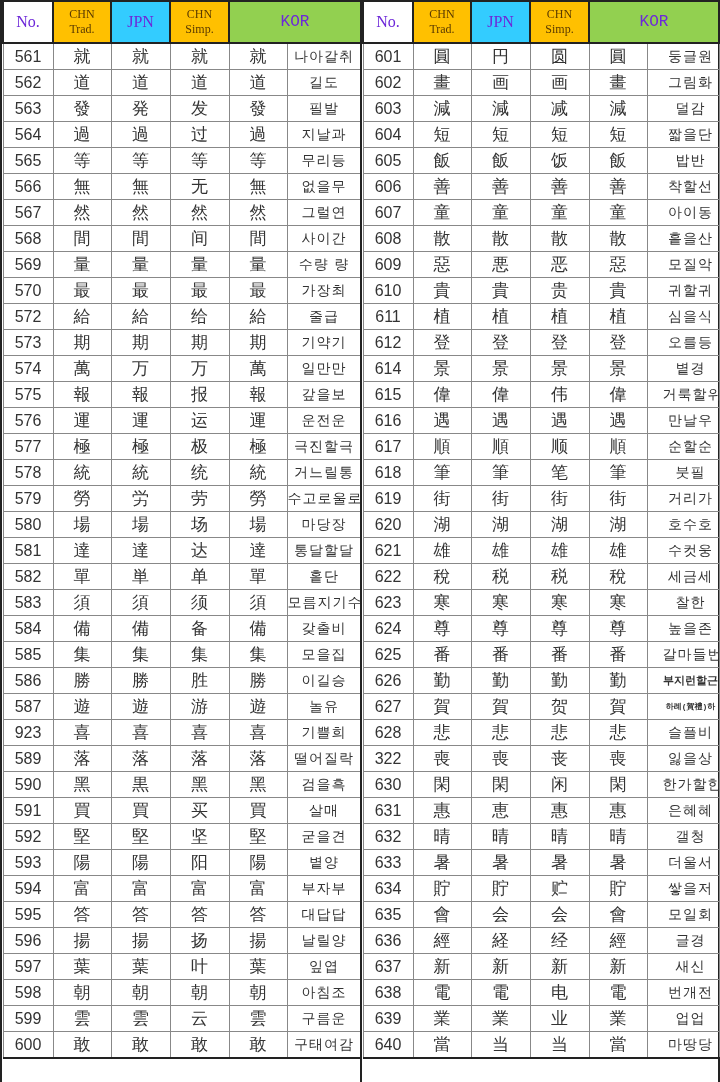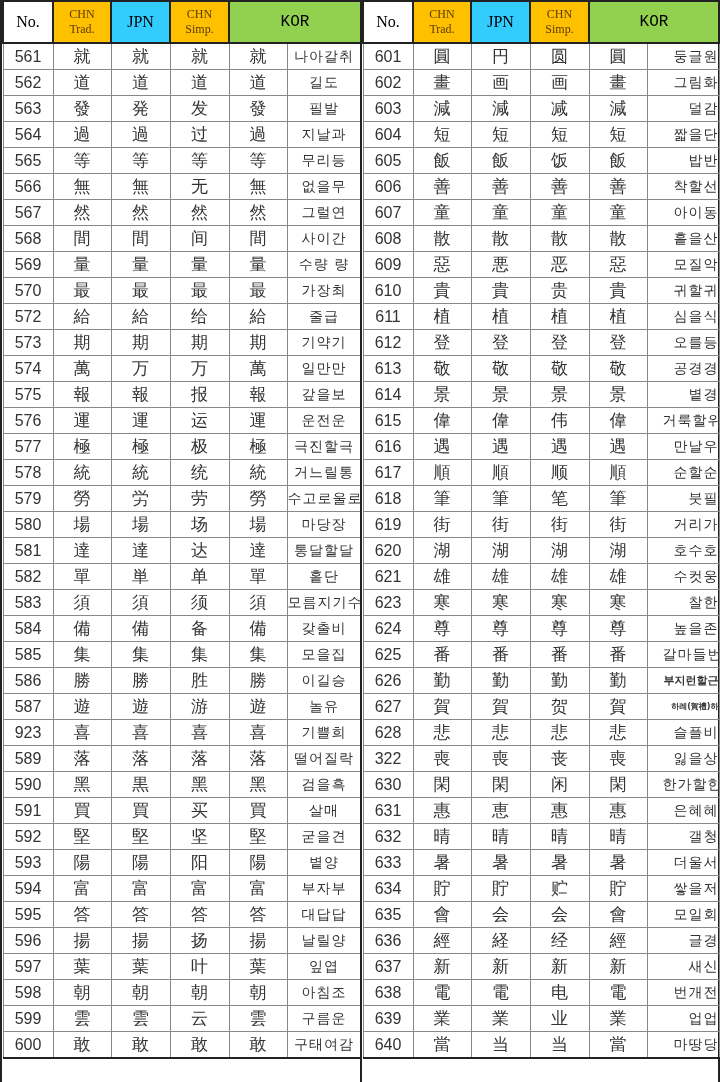--- a/index.html
+++ b/index.html
@@ -2,30 +2,30 @@
 <html><head>
 <meta charset="utf-8">
 <style>
   html, body { margin:0; padding:0; background:#ffffff; }
   body { width:720px; height:1082px; overflow:hidden; font-family:"DejaVu Serif","Liberation Serif",serif; }
   .sheet { position:relative; width:720px; height:1082px; display:flex; }
   .half { width:360px; height:1082px; border-left:2px solid #222; box-sizing:border-box; }
   .half.right { border-left:2px solid #222; border-right:2px solid #222; }
   table { border-collapse:collapse; width:100%; table-layout:fixed; }
   th, td { border:1px solid #888; text-align:center; padding:0; overflow:hidden; white-space:nowrap; }
-  thead th { height:40px; border:2px solid #222; font-weight:normal; color:#000000; }
+  thead th { height:40px; border:2px solid #222; font-weight:normal; color:#6d28d9; }
   th.no { background:#fff; font-size:16px; font-family:"Liberation Serif",serif; }
   th.trad, th.simp { background:#ffc000; color:#5a3a00; font-size:12px; line-height:15px; font-family:"Liberation Serif",serif;margin-left:40px; }
   th.jpn { background:#33ccff; font-size:16px; font-family:"Liberation Serif",serif; }
   th.kor { background:#92d050; font-size:16px; font-family:Liberation Mono, monospace; }
   tbody td { height:25px; font-size:17px; color:#333; }
   td.num { font-size:16px; font-family:"Liberation Sans","DejaVu Sans",sans-serif; color:#333; }
   td.han { font-family:"DejaVu Serif",serif; }
   td.mean { font-size:14px; font-family:"DejaVu Sans",sans-serif; letter-spacing:1px; }
-  .half.right td.mean { text-align:right; padding-left:15px; }
+  .half.right td.mean { text-align:center; padding-left:15px;font-family:Liberation Mono, monospace; }
   td.kh { border-right:1px solid #888; }
   tbody tr:last-child td { border-bottom:2px solid #222; }
   td.small { font-size:11px; font-weight:bold; letter-spacing:0;margin-left:21px; }
   td.tiny { font-size:8px; font-weight:bold; letter-spacing:0; }
 </style>
 </head>
 <body>
 
 <div class="sheet">
   <div class="half left">
@@ -473,28 +473,20 @@
           </tr>
           <tr>
             <td class="num">612</td>
             <td class="han">登</td>
             <td class="han">登</td>
             <td class="han">登</td>
             <td class="han kh">登</td>
             <td class="mean">오를등</td>
           </tr>
           <tr>
-            <td class="num">613</td>
-            <td class="han">敬</td>
-            <td class="han">敬</td>
-            <td class="han">敬</td>
-            <td class="han kh">敬</td>
-            <td class="mean">공경경</td>
-          </tr>
-          <tr>
             <td class="num">614</td>
             <td class="han">景</td>
             <td class="han">景</td>
             <td class="han">景</td>
             <td class="han kh">景</td>
             <td class="mean">볕경</td>
           </tr>
           <tr>
             <td class="num">615</td>
             <td class="han">偉</td>
@@ -545,20 +537,28 @@
           </tr>
           <tr>
             <td class="num">621</td>
             <td class="han">雄</td>
             <td class="han">雄</td>
             <td class="han">雄</td>
             <td class="han kh">雄</td>
             <td class="mean">수컷웅</td>
           </tr>
           <tr>
+            <td class="num">622</td>
+            <td class="han">稅</td>
+            <td class="han">税</td>
+            <td class="han">税</td>
+            <td class="han kh">稅</td>
+            <td class="mean">세금세</td>
+          </tr>
+          <tr>
             <td class="num">623</td>
             <td class="han">寒</td>
             <td class="han">寒</td>
             <td class="han">寒</td>
             <td class="han kh">寒</td>
             <td class="mean">찰한</td>
           </tr>
           <tr>
             <td class="num">624</td>
             <td class="han">尊</td>

